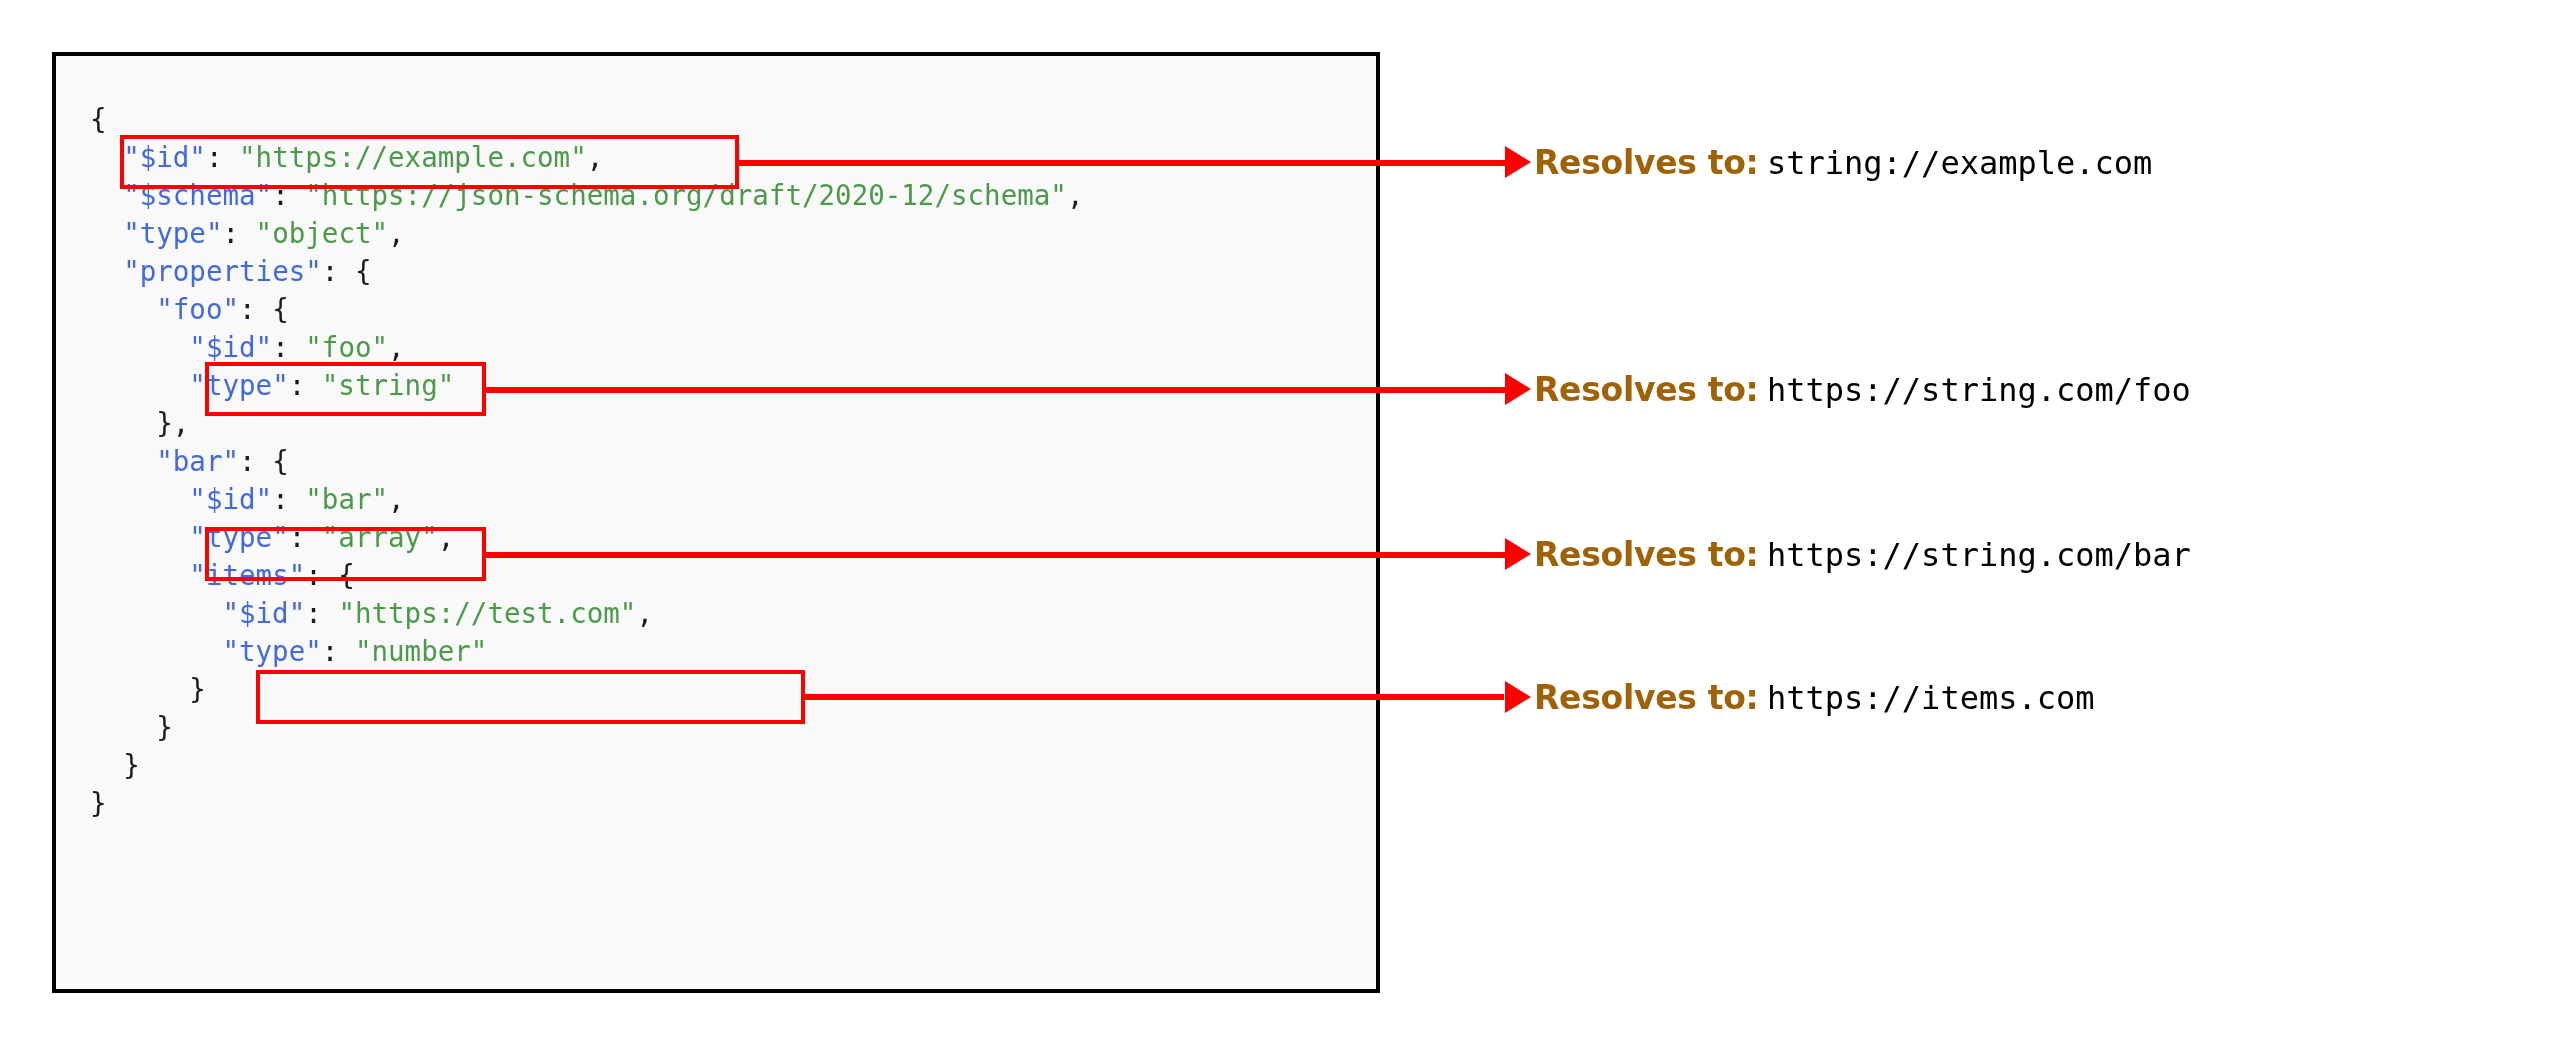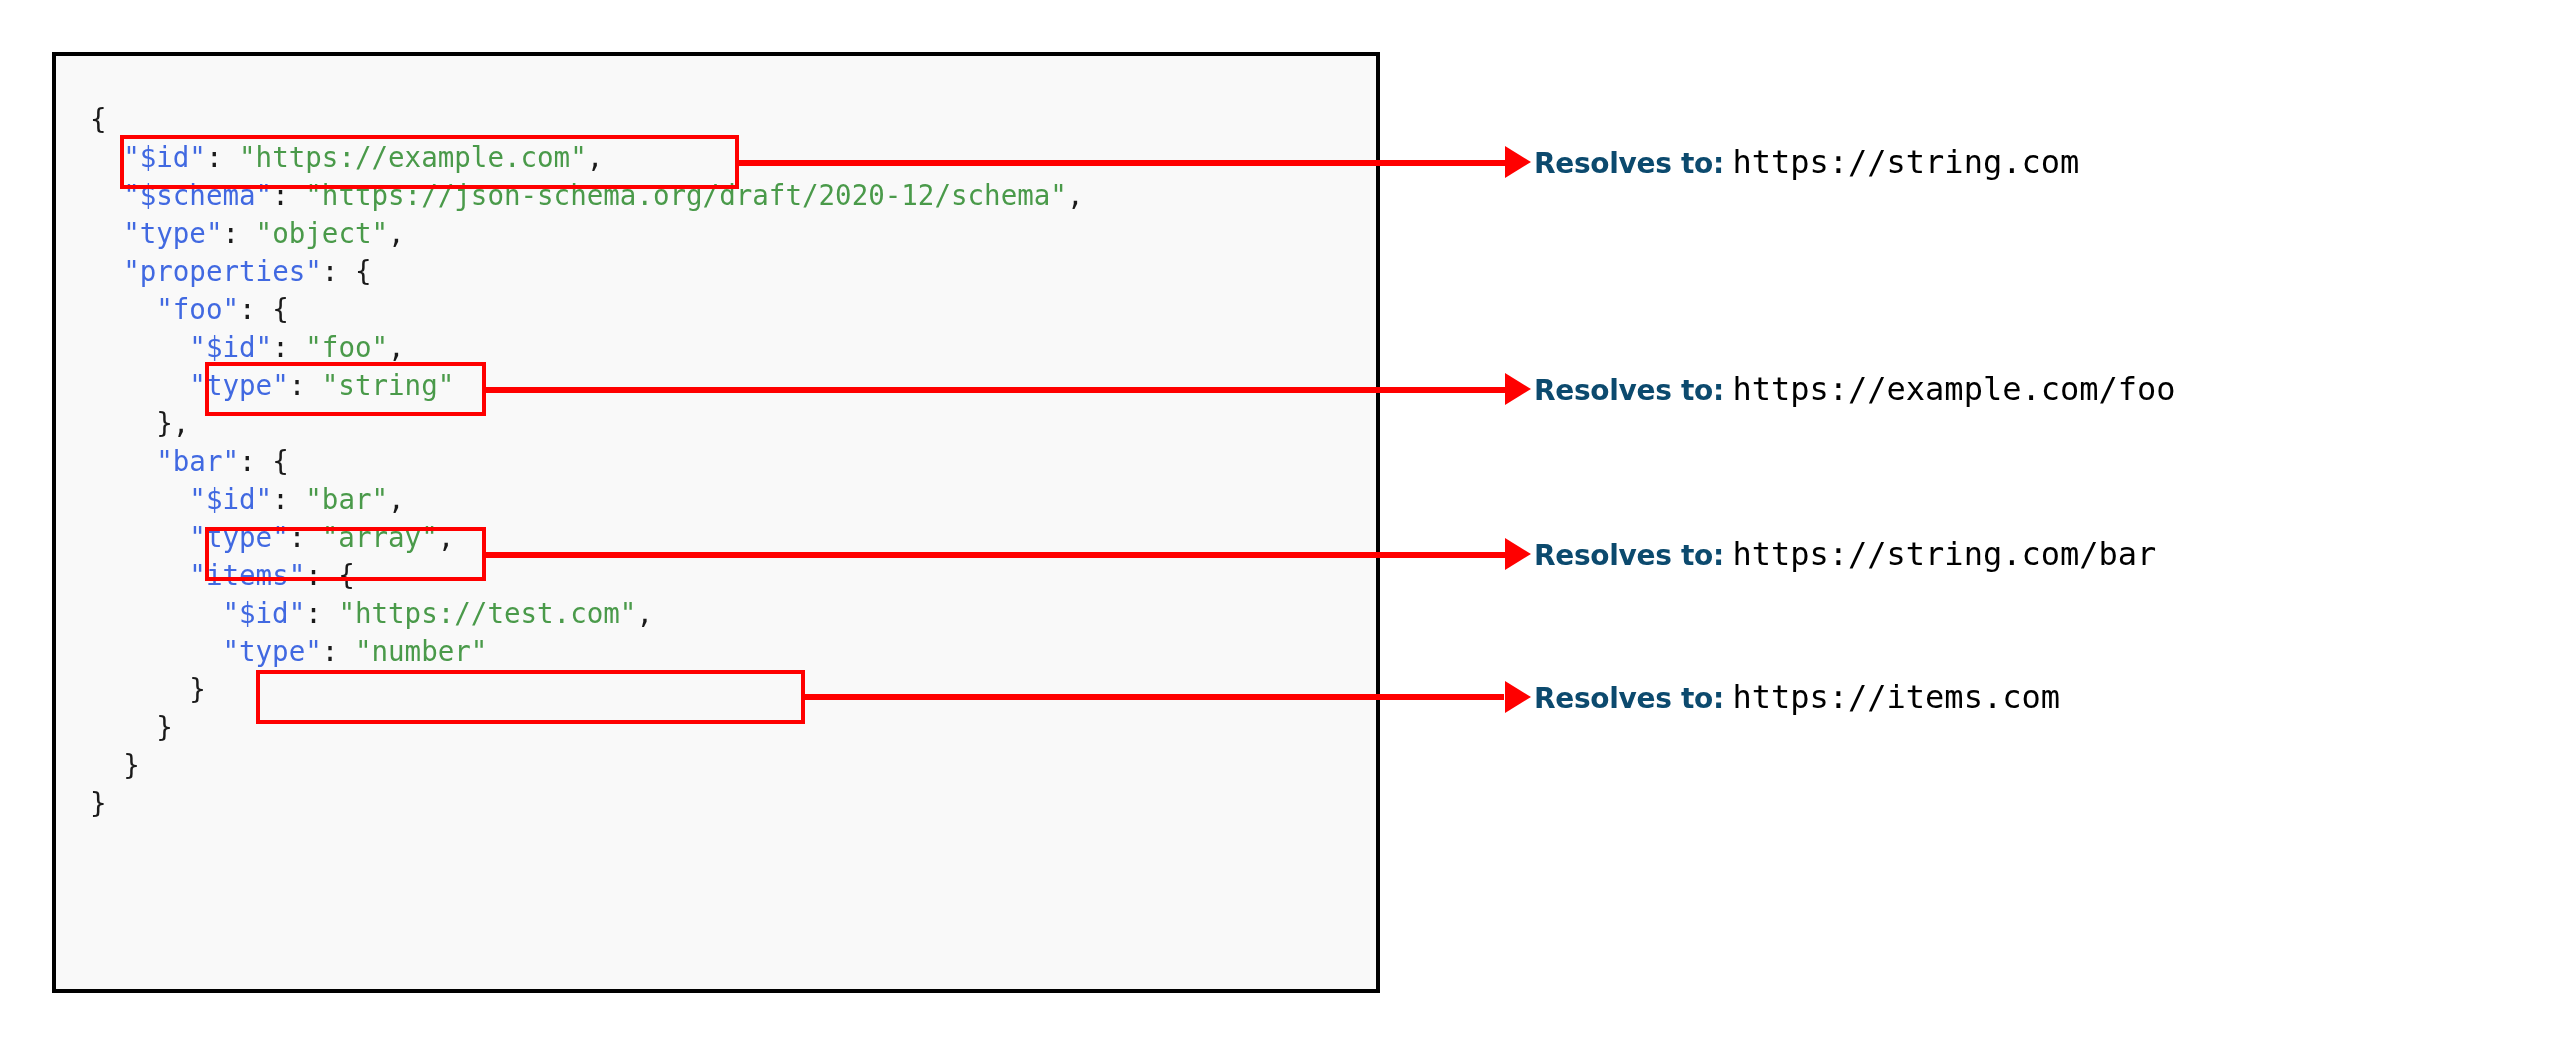--- a/index.html
+++ b/index.html
@@ -63,22 +63,22 @@
 
   
   .resolve {
     position: absolute;
     white-space: nowrap;
     line-height: 1;
   }
   .resolve .label {
     font-family: "DejaVu Sans", sans-serif;
     font-weight: bold;
-    font-size: 28px;
-    color: #0c4a6e;
+    font-size: 33px;
+    color: #a16207;
     letter-spacing: -0.3px;
   }
   .resolve .url {
     font-family: "DejaVu Sans Mono", monospace;
     font-size: 32px;
     color: #000000;
     margin-left: 8.5px;
   }
 </style>
 </head>
@@ -100,18 +100,18 @@
     <div class="arrow-head" style="left: 1505px; top: 146px;"></div>
     <div class="arrow-line" style="left: 486px; top: 387px; width: 1019px;"></div>
     <div class="arrow-head" style="left: 1505px; top: 373px;"></div>
     <div class="arrow-line" style="left: 486px; top: 552px; width: 1019px;"></div>
     <div class="arrow-head" style="left: 1505px; top: 538px;"></div>
     <div class="arrow-line" style="left: 805px; top: 694px; width: 699px;"></div>
     <div class="arrow-head" style="left: 1505px; top: 681px;"></div>
   </div>
 
 <div id="annotation-layer">
-    <div class="resolve" style="left: 1534px; top: 146px;"><span class="label">Resolves to:</span><span class="url">https://string.com</span></div>
-    <div class="resolve" style="left: 1534px; top: 373px;"><span class="label">Resolves to:</span><span class="url">https://example.com/foo</span></div>
+    <div class="resolve" style="left: 1534px; top: 146px;"><span class="label">Resolves to:</span><span class="url">string://example.com</span></div>
+    <div class="resolve" style="left: 1534px; top: 373px;"><span class="label">Resolves to:</span><span class="url">https://string.com/foo</span></div>
     <div class="resolve" style="left: 1534px; top: 538px;"><span class="label">Resolves to:</span><span class="url">https://string.com/bar</span></div>
     <div class="resolve" style="left: 1534px; top: 681px;"><span class="label">Resolves to:</span><span class="url">https://items.com</span></div>
   </div>
 
 
 </body></html>

